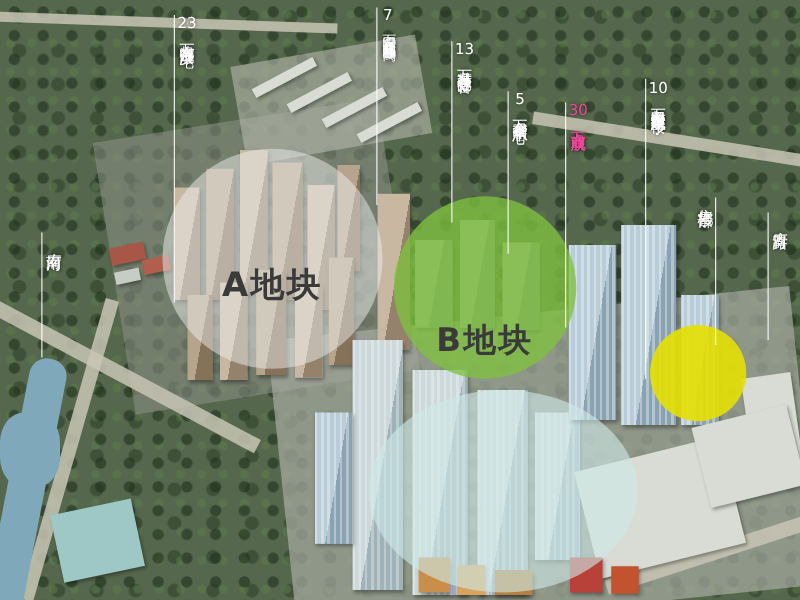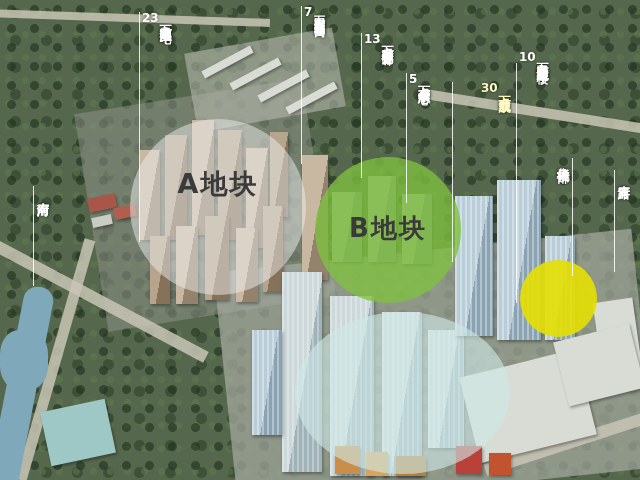--- a/index.html
+++ b/index.html
@@ -23,28 +23,28 @@
   .glass{background:linear-gradient(100deg,#b9cdd8 55%,#89a3b2 55%);
     background-image:repeating-linear-gradient(90deg,rgba(255,255,255,.35) 0 2px,rgba(0,0,0,0) 2px 5px),
       linear-gradient(100deg,#b9cdd8 55%,#89a3b2 55%);}
   .glass2{background-image:repeating-linear-gradient(90deg,rgba(255,255,255,.3) 0 2px,rgba(0,0,0,0) 2px 5px),
       linear-gradient(100deg,#ccd8da 55%,#9fb2b8 55%);}
   .slab{background:#d8dcd4;}
   .gray{background:linear-gradient(100deg,#b0b7b2 55%,#8b938e 55%);}
   
   .plot-circle{position:absolute;border-radius:50%;}
   .op-a{opacity:.5;}  .op-b{opacity:.78;} .op-g{opacity:.92;} .op-cd{opacity:.62;}
-  .plot-label{position:absolute;text-align:center;font-weight:600;letter-spacing:2px;z-index:6;}
+  .plot-label{position:absolute;text-align:center;font-weight:600;letter-spacing:2px;z-index:6;margin-top:44px;}
   .lbl-a{left:130px;top:166px;width:176px;font-size:27px;}
   .lbl-b{left:315px;top:211px;width:146px;font-size:26px;}
   .lbl-g{left:518px;top:287px;width:82px;font-size:25px;}
   .lbl-cd{left:317px;top:367px;width:210px;font-size:27px;}
   
-  .ann{position:absolute;z-index:6;display:flex;align-items:center;
-       text-shadow:0 0 3px rgba(0,0,0,.6);font-weight:bold;}
+  .ann{position:absolute;z-index:6;display:flex;flex-direction:column;align-items:center;
+       text-shadow:0 0 3px rgba(0,0,0,.6);}
   .ann-num{font-size:12px;line-height:13px;white-space:nowrap;}
   .ann-text{writing-mode:vertical-rl;text-orientation:upright;letter-spacing:1px;
             font-size:12px;line-height:14px;}
   .leader{position:absolute;width:1px;background:rgba(255,255,255,.85);z-index:4;}
 </style>
 </head>
 <body>
 
 <div class="stage">
 
@@ -150,25 +150,25 @@
     <span class="ann-text" style="font-size:11px;line-height:12.5px;">万方国际酒店式臻品公寓</span>
   </div>
   <div class="ann" style="left: 364px; top: 33px; color: rgb(255, 255, 255);">
     <span class="ann-num">13</span>
     <span class="ann-text">万方精装尊贵官邸</span>
   </div>
   <div class="ann" style="left: 409px; top: 73px; color: rgb(255, 255, 255);">
     <span class="ann-num">5</span>
     <span class="ann-text">万方奢华创意中心</span>
   </div>
-  <div class="ann" style="left: 481px; top: 82px; color: #fef9c3;">
+  <div class="ann" style="left: 455px; top: 82px; color: #ec4899;">
     <span class="ann-num">30</span>
     <span class="ann-text">万方商业旗舰</span>
   </div>
-  <div class="ann" style="left: 519px; top: 51px; color: rgb(255, 255, 255); align-items: center;">
+  <div class="ann" style="left: 519px; top: 64px; color: rgb(255, 255, 255); align-items: center;">
     <span class="ann-num">10</span>
     <span class="ann-text">万方超甲级景观写字楼</span>
   </div>
   <div class="ann" style="left: 556px; top: 157px; color: rgb(255, 255, 255);">
     <span class="ann-text" style="font-size:13px;line-height:15px;">售楼部</span>
   </div>
   <div class="ann" style="left: 36px; top: 192px; color: rgb(255, 255, 255);">
     <span class="ann-text" style="font-size:12.5px;line-height:15px;">府南河</span>
   </div>
   <div class="ann" style="left: 617px; top: 175px; color: rgb(255, 255, 255);">

